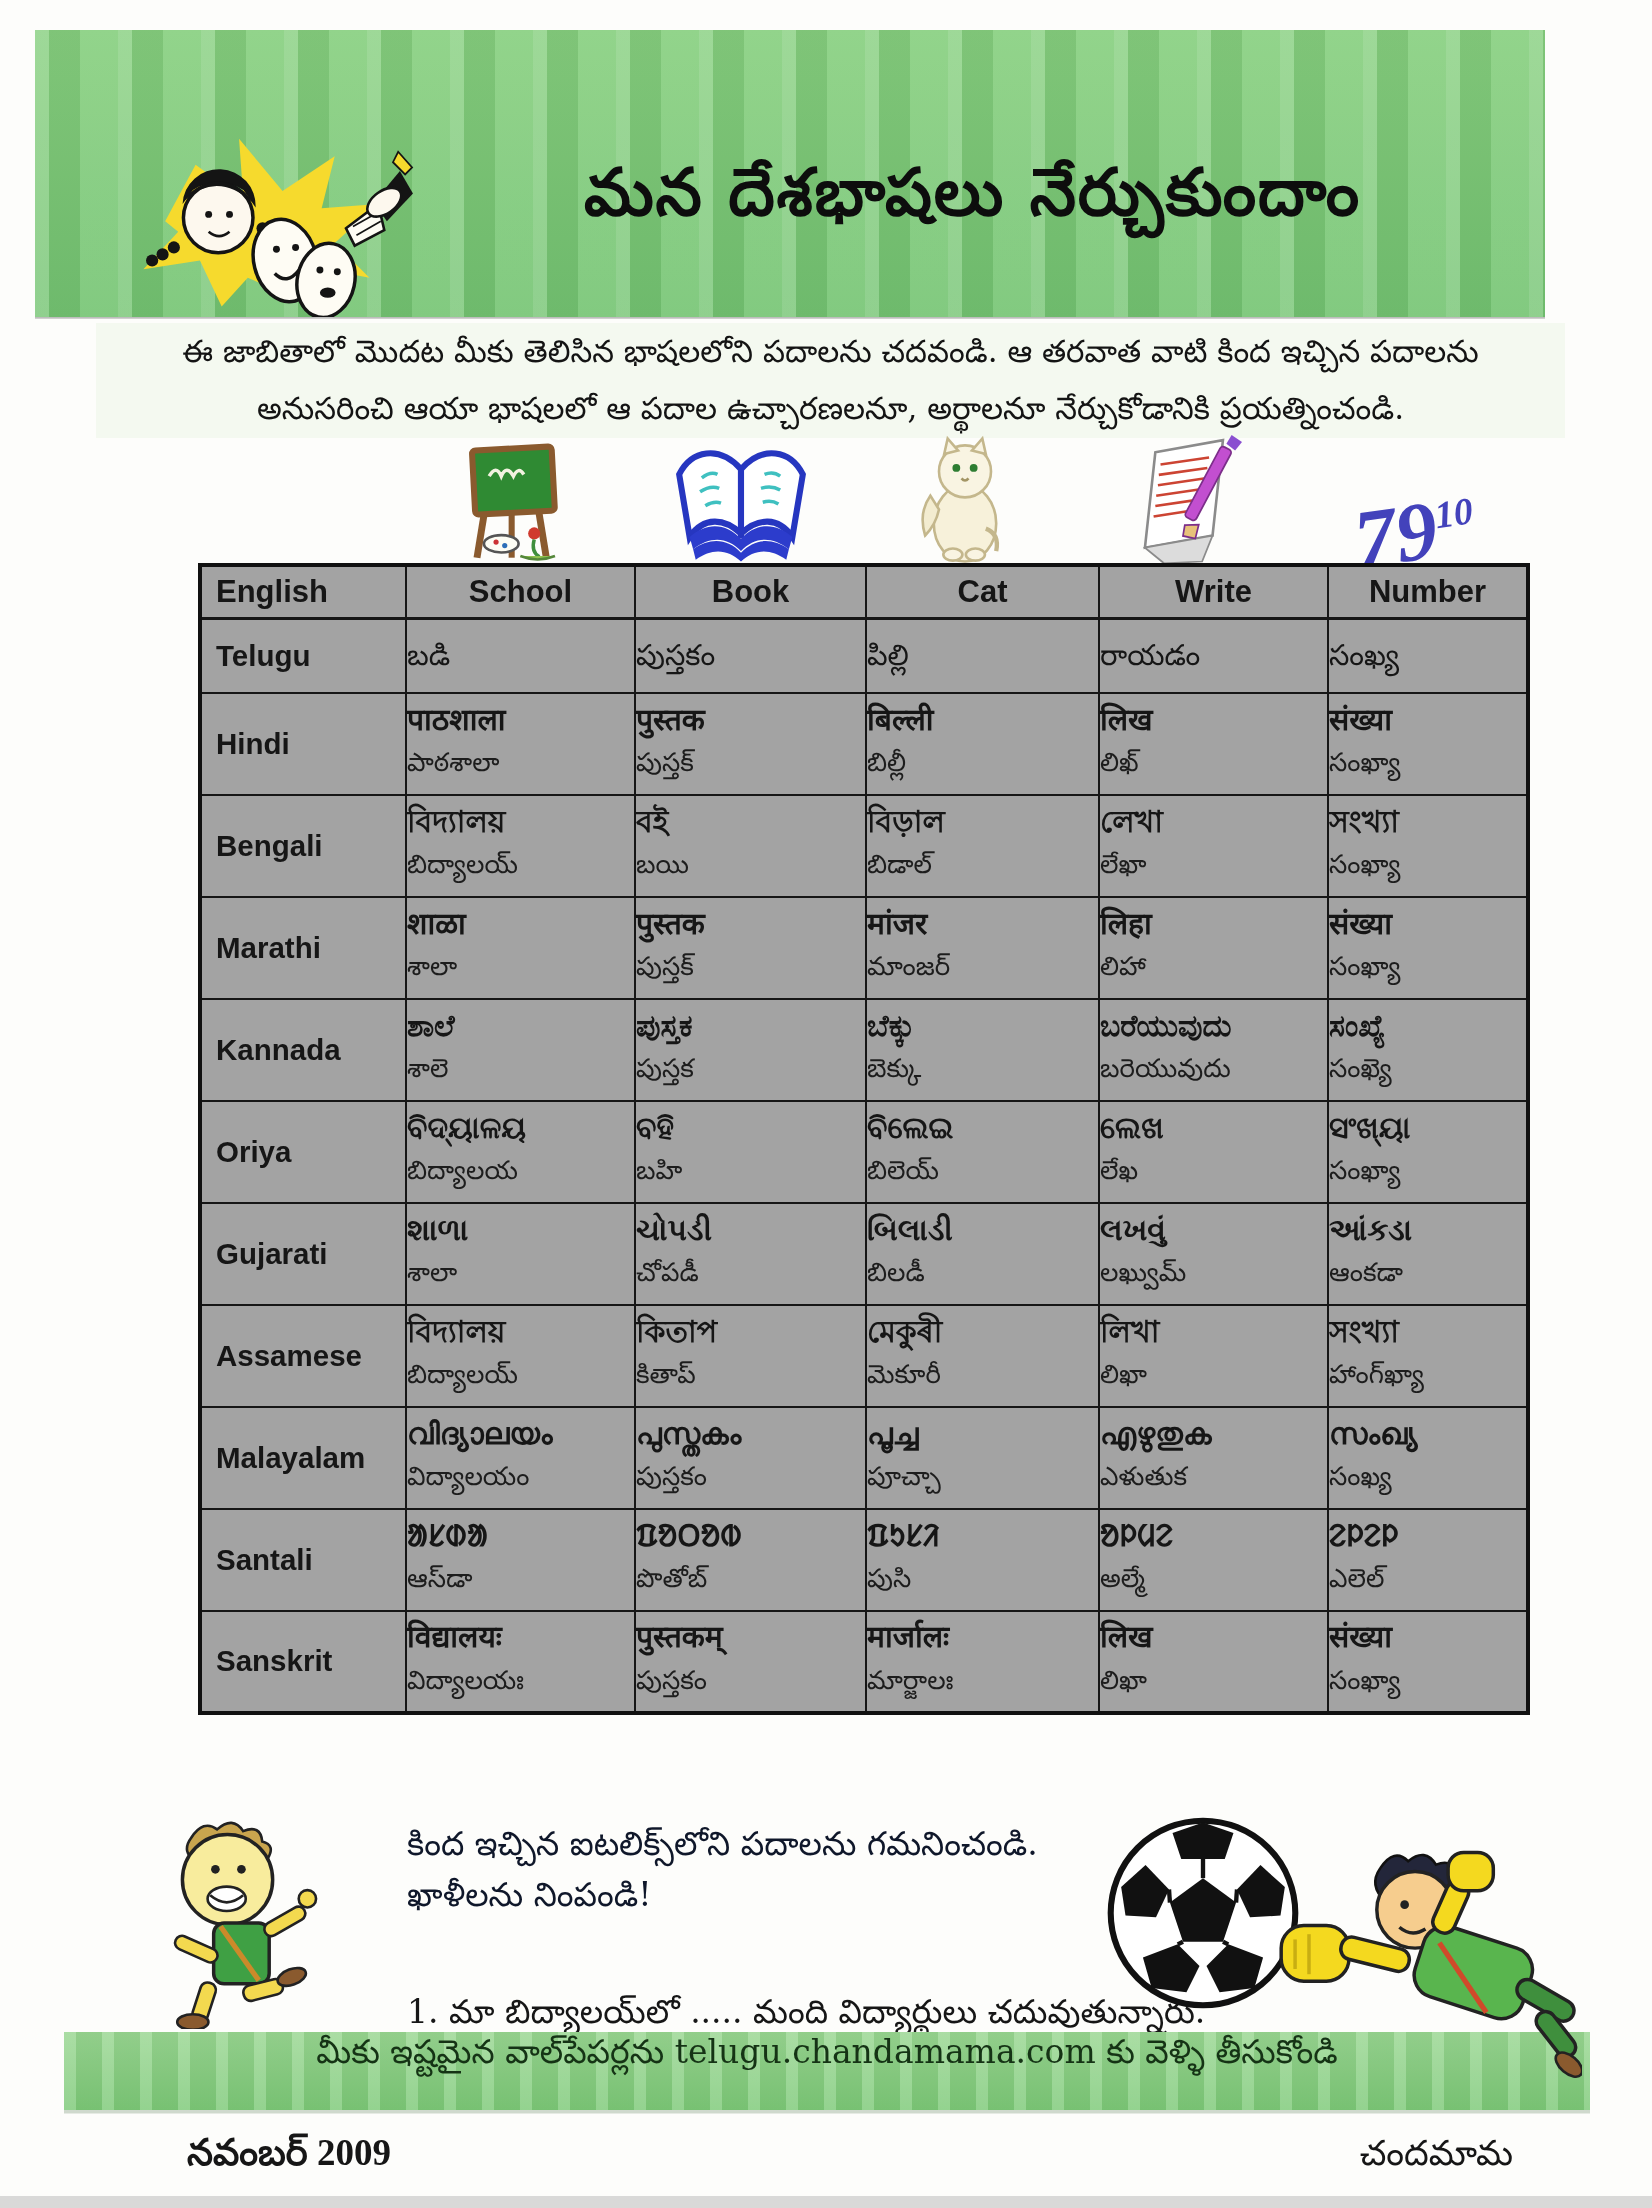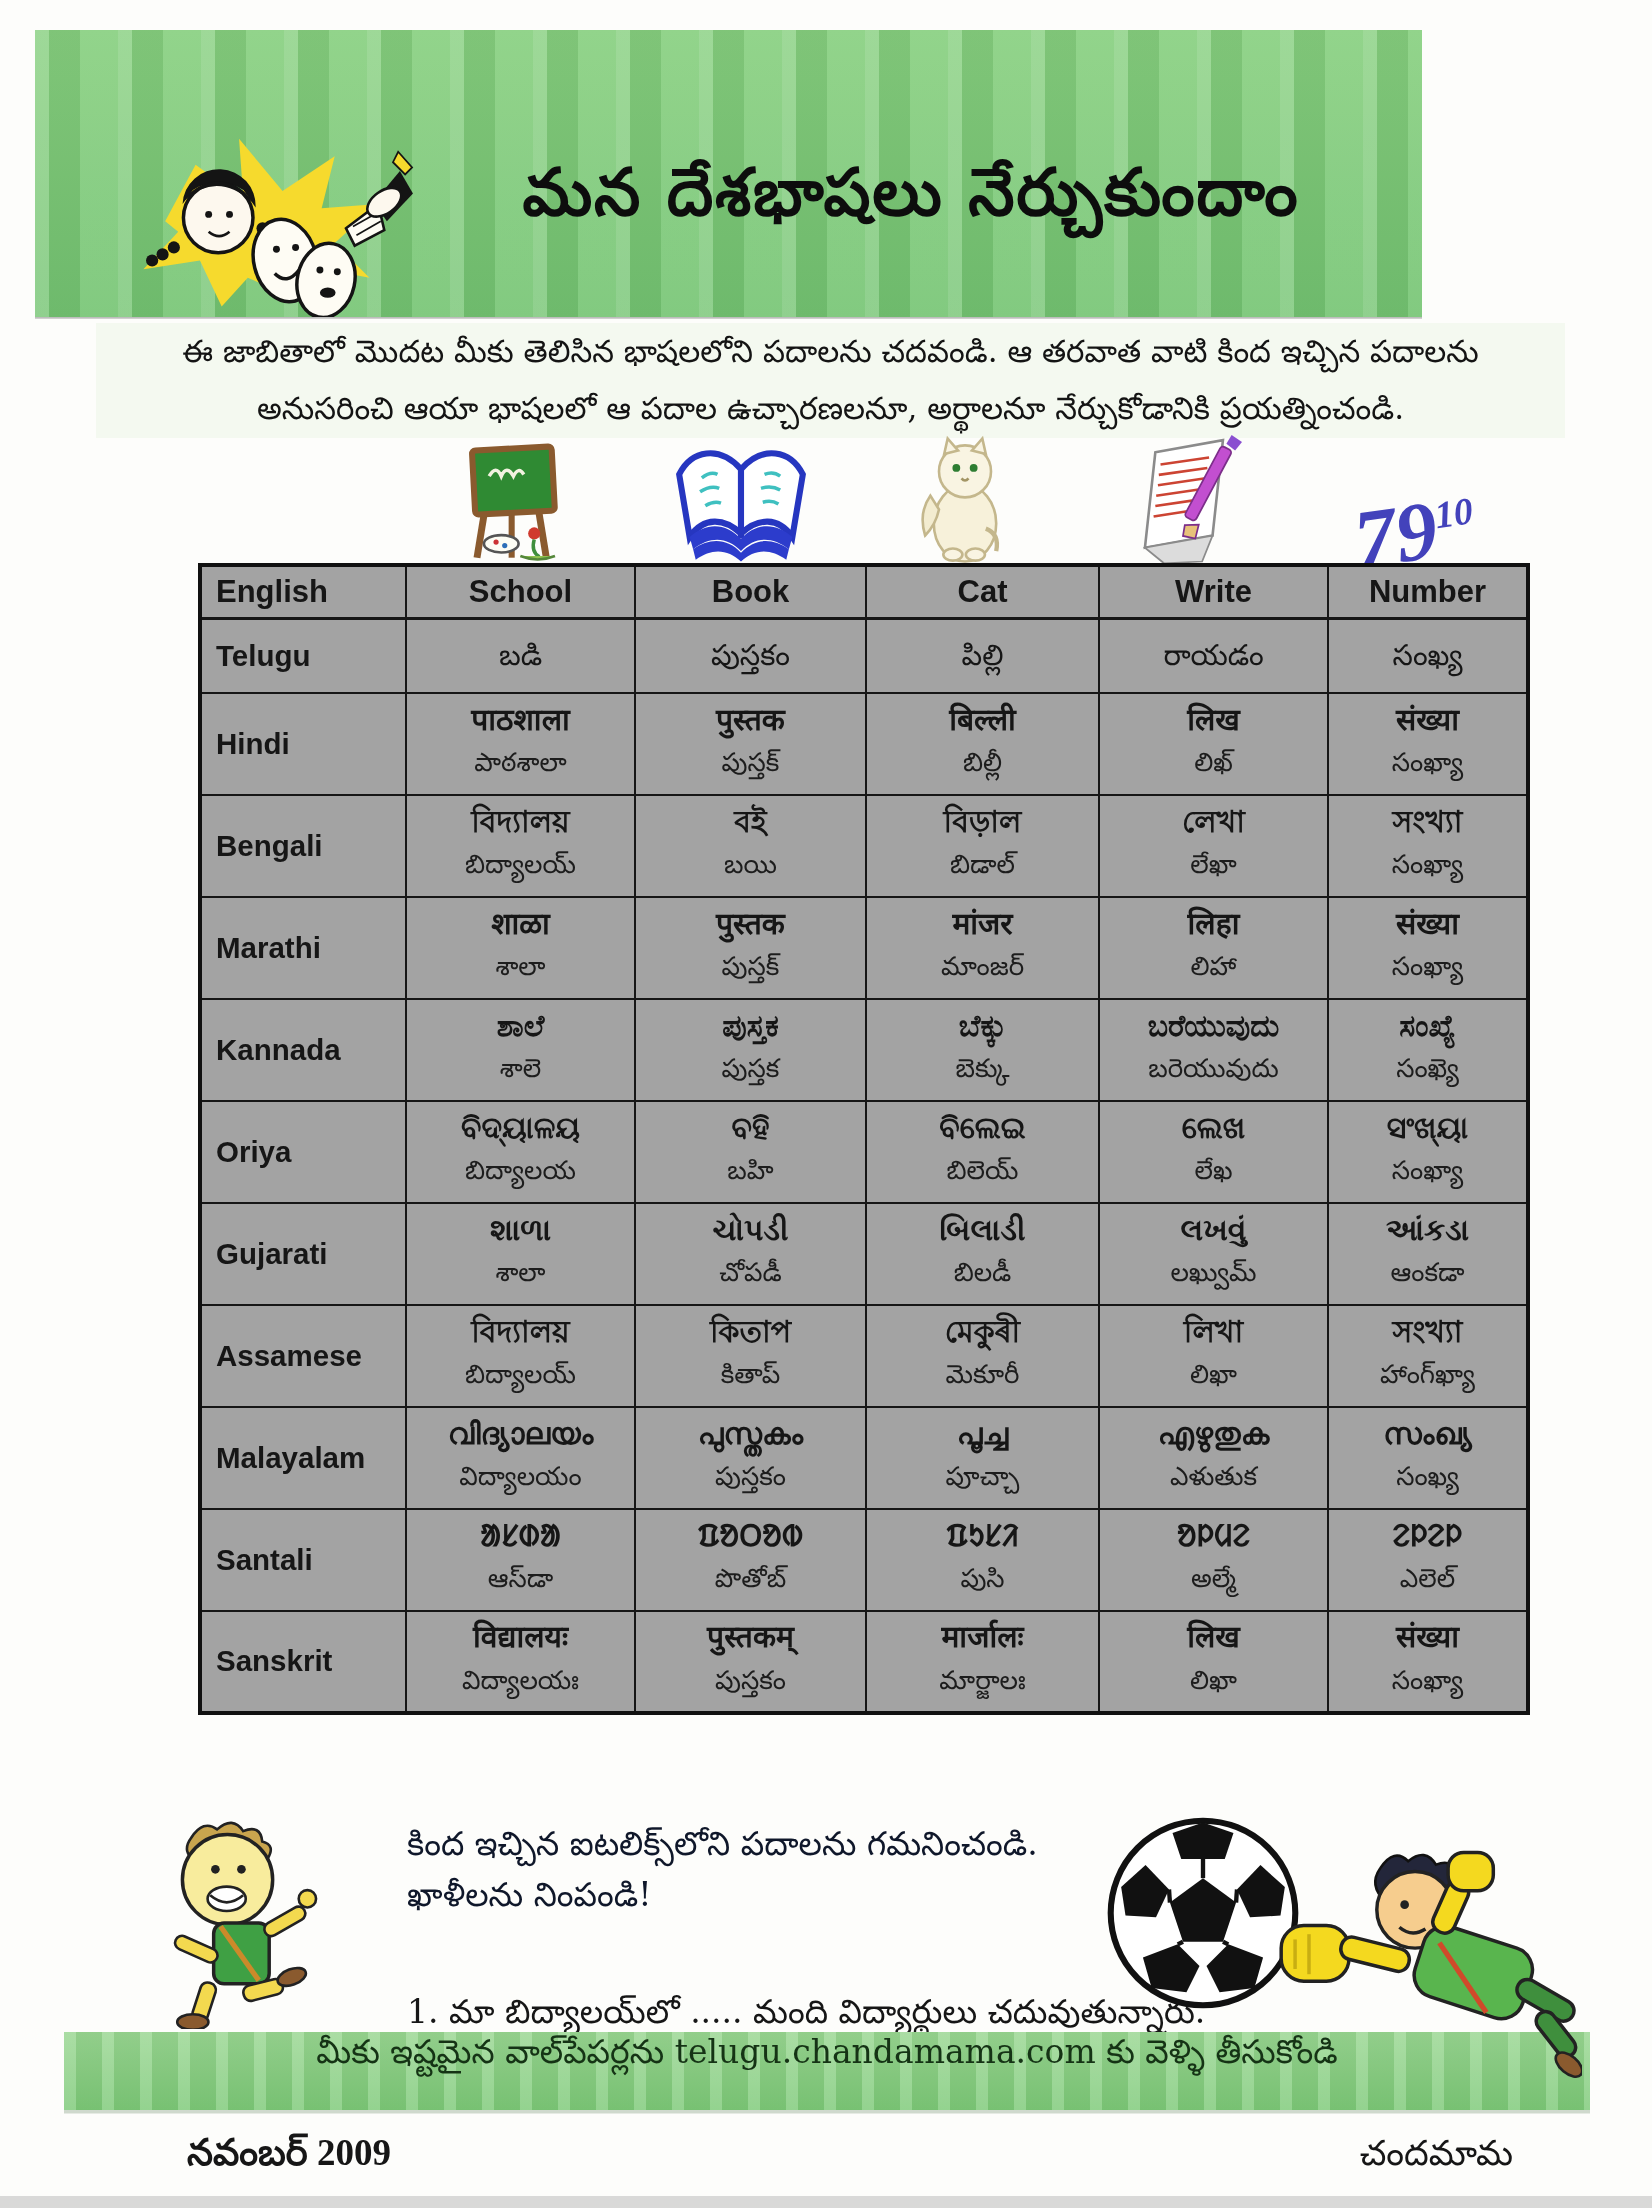--- a/index.html
+++ b/index.html
@@ -1,20 +1,20 @@
 <!DOCTYPE html>
 <html style="font-size:14px"><head>
 <meta charset="utf-8">
 <style>
   html,body{margin:0;padding:0;background:#ffffff;}
   .page{position:relative;width:1652px;height:2208px;background:#fdfdfb;overflow:hidden;
         font-family:"DejaVu Sans",sans-serif;color:#161616;}
 
   
-  .header-band{position:absolute;left:35px;top:29.5px;width:1387px;height:287px;
+  .header-band{position:absolute;left:35px;top:29.5px;width:1510px;height:287px;
     background:
       repeating-linear-gradient(90deg, rgba(255,255,255,.20) 0 14px, rgba(0,0,0,.05) 14px 45px, rgba(255,255,255,.10) 45px 83px),
       linear-gradient(180deg,#86cf7e,#74c472);
     box-shadow:0 1.7px 0 rgba(0,0,0,.25);}
   .page-title{position:absolute;left:408px;right:43px;top:123px;text-align:center;
     font-size:66px;font-weight:bold;letter-spacing:1.7px;color:#0d0d0d;
     font-family:"DejaVu Serif","Liberation Serif",serif;}
 
   
   .instructions{position:absolute;left:96px;top:323px;width:1469px;text-align:center;
@@ -33,21 +33,21 @@
   
   .lang-table{position:absolute;left:198px;top:563px;border-collapse:collapse;
     width:1329px;table-layout:fixed;background:#a3a3a3;}
   .lang-table th,.lang-table td{border:2.6px solid #161616;padding:0;}
   .lang-table{border:4.3px solid #111;}
   .lang-table thead th{height:50px;font:bold 31px "Liberation Sans",sans-serif;text-align:center;border-bottom-width:3.5px;}
   .lang-table thead th:first-child{text-align:left;padding-left:14px;}
   .lang-table tbody th.lang-cell{font:bold 29.5px "Liberation Sans",sans-serif;text-align:left;padding-left:14px;}
   .lang-table tbody tr{height:102px;}
   .lang-table tbody tr.single{height:74px;}
-  .lang-table td{text-align:center;vertical-align:middle;}
+  .lang-table td{vertical-align:middle;}
   .native{font-size:30px;font-weight:bold;line-height:1.15;}
   .pron{font-size:26px;margin-top:10.4px;color:#1d1d1d;}
   .pron:empty{display:none;}
   tr.single .native{font-weight:normal;font-size:29px;}
 
   
   .exercise-text{position:absolute;left:407px;top:1818px;width:852px;
     font-size:33px;line-height:1.55;color:#0f172a;
     font-family:"DejaVu Serif","Liberation Serif",serif;}
   .exercise-item{position:absolute;left:407px;top:1992px;width:956px;font-size:33px;

